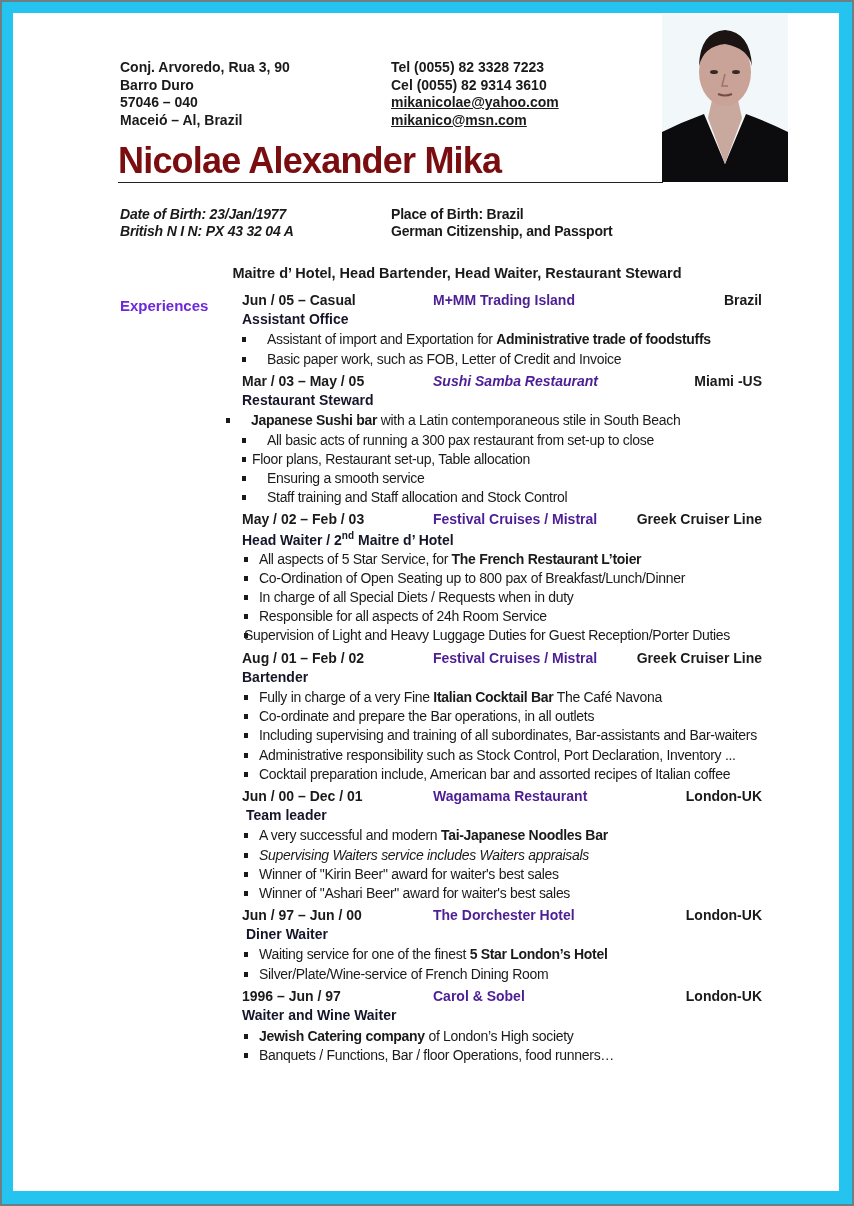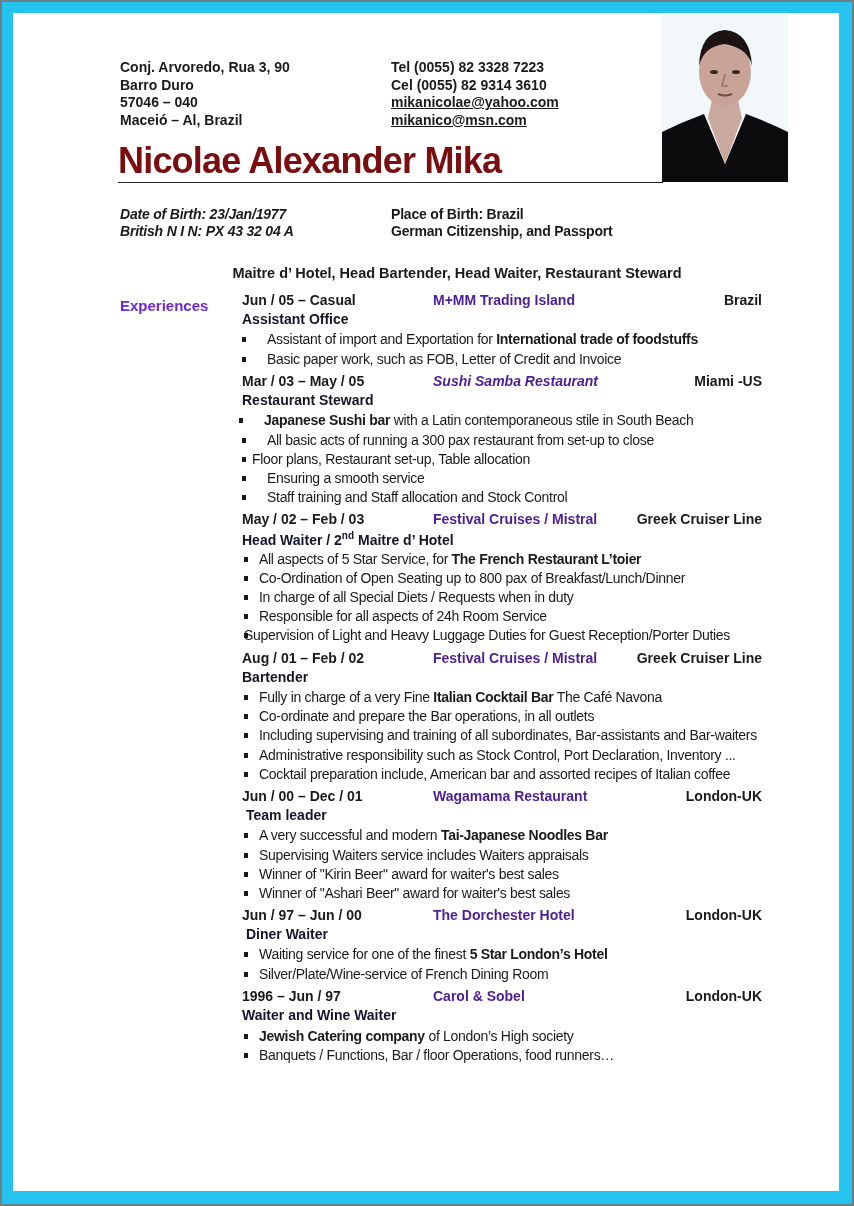--- a/index.html
+++ b/index.html
@@ -86,30 +86,30 @@
 <div class="headline">Maitre d’ Hotel, Head Bartender, Head Waiter, Restaurant Steward</div>
 
 <div class="section-label">Experiences</div>
 
 <div class="job-head" style="top:292px;">
   <span class="date">Jun / 05 – Casual</span>
   <span class="company">M+MM Trading Island</span>
   <span class="loc">Brazil</span>
 </div>
 <div class="job-title" style="top:311px;">Assistant Office</div>
-<div class="bullet" style="top:331px; left:242px;"><span class="sq" style="left:0;"></span><span style="margin-left:25px;">Assistant of import and Exportation for </span><b>International trade of foodstuffs</b></div>
+<div class="bullet" style="top:331px; left:242px;"><span class="sq" style="left:0;"></span><span style="margin-left:25px;">Assistant of import and Exportation for </span><b>Administrative trade of foodstuffs</b></div>
 <div class="bullet" style="top:351px; left:242px;"><span class="sq" style="left:0;"></span><span style="margin-left:25px;">Basic paper work, such as FOB, Letter of Credit and Invoice</span></div>
 
 <div class="job-head" style="top:373px;">
   <span class="date">Mar / 03 – May / 05</span>
   <span class="company italic">Sushi Samba Restaurant</span>
   <span class="loc">Miami -US</span>
 </div>
 <div class="job-title" style="top:392px;">Restaurant Steward</div>
-<div class="bullet" style="top:412px; left:239px;"><span class="sq" style="left:0;"></span><b style="margin-left:25px;">Japanese Sushi bar</b><span> with a Latin contemporaneous stile in South Beach</span></div>
+<div class="bullet" style="top:412px; left:226px;"><span class="sq" style="left:0;"></span><b style="margin-left:25px;">Japanese Sushi bar</b><span> with a Latin contemporaneous stile in South Beach</span></div>
 <div class="bullet" style="top:432px; left:242px;"><span class="sq" style="left:0;"></span><span style="margin-left:25px;">All basic acts of running a 300 pax restaurant from set-up to close</span></div>
 <div class="bullet" style="top:451px; left:242px;"><span class="sq" style="left:0;"></span><span style="margin-left:10px;">Floor plans, Restaurant set-up, Table allocation</span></div>
 <div class="bullet" style="top:470px; left:242px;"><span class="sq" style="left:0;"></span><span style="margin-left:25px;">Ensuring a smooth service</span></div>
 <div class="bullet" style="top:489px; left:242px;"><span class="sq" style="left:0;"></span><span style="margin-left:25px;">Staff training and Staff allocation and Stock Control</span></div>
 
 <div class="job-head" style="top:511px;">
   <span class="date">May / 02 – Feb / 03</span>
   <span class="company">Festival Cruises / Mistral</span>
   <span class="loc">Greek Cruiser Line</span>
 </div>
@@ -132,21 +132,21 @@
 <div class="bullet" style="top:747px; left:244px;"><span class="sq" style="left:0;"></span><span style="margin-left:15px;">Administrative responsibility such as Stock Control, Port Declaration, Inventory ...</span></div>
 <div class="bullet" style="top:766px; left:244px;"><span class="sq" style="left:0;"></span><span style="margin-left:15px;">Cocktail preparation include, American bar and assorted recipes of Italian coffee</span></div>
 
 <div class="job-head" style="top:788px;">
   <span class="date">Jun / 00 – Dec / 01</span>
   <span class="company">Wagamama Restaurant</span>
   <span class="loc">London-UK</span>
 </div>
 <div class="job-title" style="top:807px; left:246px;">Team leader</div>
 <div class="bullet" style="top:827px; left:244px;"><span class="sq" style="left:0;"></span><span style="margin-left:15px;">A very successful and modern </span><b>Tai-Japanese Noodles Bar</b></div>
-<div class="bullet" style="top:847px; left:244px;"><span class="sq" style="left:0;"></span><span style="margin-left:15px;">Supervising Waiters service includes  Waiters appraisals</span></div>
+<div class="bullet" style="top:847px; left:244px;"><span class="sq" style="left:0;"></span><span style="margin-left:15px;font-style:italic;">Supervising Waiters service includes  Waiters appraisals</span></div>
 <div class="bullet" style="top:866px; left:244px;"><span class="sq" style="left:0;"></span><span style="margin-left:15px;">Winner of  "Kirin Beer" award for  waiter's best sales</span></div>
 <div class="bullet" style="top:885px; left:244px;"><span class="sq" style="left:0;"></span><span style="margin-left:15px;">Winner of  "Ashari Beer" award for  waiter's best sales</span></div>
 
 <div class="job-head" style="top:907px;">
   <span class="date">Jun / 97 – Jun / 00</span>
   <span class="company">The Dorchester Hotel</span>
   <span class="loc">London-UK</span>
 </div>
 <div class="job-title" style="top:926px; left:246px;">Diner Waiter</div>
 <div class="bullet" style="top:946px; left:244px;"><span class="sq" style="left:0;"></span><span style="margin-left:15px;">Waiting service for one of the finest </span><b>5 Star London’s Hotel</b></div>

